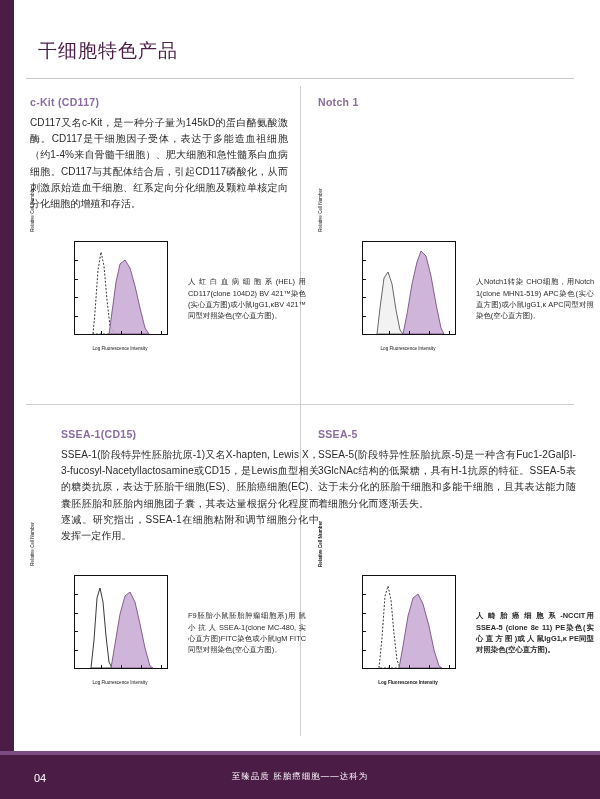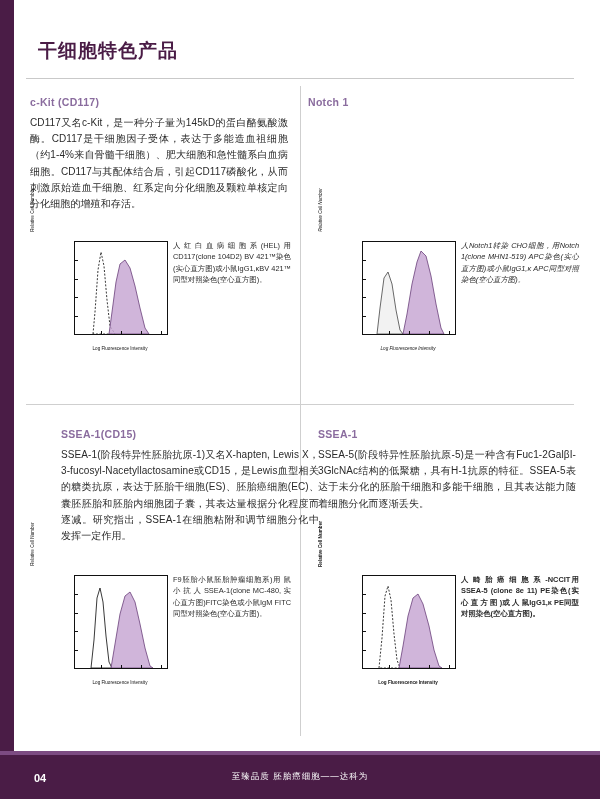--- a/index.html
+++ b/index.html
@@ -27,21 +27,21 @@
     top: 0;
     width: 14px;
     height: 799px;
     background: #4a1c46;
   }
   .page-title {
     position: absolute;
     left: 38px;
     top: 38px;
     font-size: 19px;
-    font-weight: bold;
+    font-weight: normal;
     color: #4a1c46;
     letter-spacing: 1px;
   }
   .title-rule {
     position: absolute;
     left: 26px;
     top: 78px;
     width: 548px;
     height: 1px;
     background: #c9c9c9;
@@ -61,21 +61,21 @@
     top: 404px;
     width: 548px;
     height: 1px;
     background: #cfcfcf;
   }
   .quad {
     position: absolute;
     width: 258px;
   }
   .q1 { left: 30px; top: 96px; }
-  .q2 { left: 308px; top: 96px; }
+  .q2 { left: 318px; top: 96px; }
   .q3 { left: 30px; top: 428px; margin-left: 31px; }
   .q4 { left: 318px; top: 428px; }
 
   .marker-name {
     font-size: 10.5px;
     font-weight: bold;
     color: #8a6c9e;
     margin-bottom: 7px;
     letter-spacing: 0.3px;
   }
@@ -83,25 +83,25 @@
     font-size: 10px;
     line-height: 1.62;
     color: #2a2a2a;
     text-align: justify;
     letter-spacing: 0.1px;
   }
   
   .fig-row {
     position: absolute;
     display: flex;
-    align-items: flex-start;
-    gap: 1px;
+    align-items: center;
+    gap: 16px;
   }
   .f1 { left: 52px; top: 236px; }
-  .f2 { left: 340px; top: 236px; font-style: italic; }
+  .f2 { left: 340px; top: 236px; }
   .f3 { left: 52px; top: 570px; }
   .f4 { left: 340px; top: 570px; font-weight: bold; }
 
   .chart-box {
     width: 120px;
     height: 122px;
     position: relative;
   }
   .plot {
     position: absolute;
@@ -173,21 +173,21 @@
     width: 600px;
     height: 4px;
     background: #7c4b82;
   }
   .page-num {
     position: absolute;
     left: 34px;
     bottom: 15px;
     font-size: 11px;
     color: #ffffff;
-    font-weight: bold;
+    font-weight: normal;
   }
   .footer-slogan {
     position: absolute;
     left: 0;
     bottom: 16px;
     width: 600px;
     text-align: center;
     font-size: 8.5px;
     color: #ffffff;
     letter-spacing: 1px;
@@ -298,21 +298,21 @@
           <path d="M16,92 L19,64 L22,22 L25,12 L28,26 L31,60 L34,86 L37,92 Z" fill="none" stroke="#222" stroke-width="0.9"></path>
           <path d="M36,92 L40,68 L45,38 L50,20 L55,16 L60,26 L65,48 L70,72 L75,90 L78,92 Z" fill="#c8a8d4" fill-opacity="0.85" stroke="#6a3f7a" stroke-width="0.8"></path>
         </svg>
       </div>
       <div class="x-label">Log Fluorescence Intensity</div>
     </div>
     <div class="caption">F9胚胎小鼠胚胎肿瘤细胞系)用 鼠 小 抗 人 SSEA-1(clone MC-480, 实心直方图)FITC染色或小鼠IgM FITC同型对照染色(空心直方图)。</div>
   </div>
 
   <div class="quad q4">
-    <div class="marker-name">SSEA-1</div>
+    <div class="marker-name">SSEA-5</div>
     <div class="desc">SSEA-5(阶段特异性胚胎抗原-5)是一种含有Fuc1-2GalβI-3GlcNAc结构的低聚糖，具有H-1抗原的特征。SSEA-5表达于未分化的胚胎干细胞和多能干细胞，且其表达能力随着细胞分化而逐渐丢失。</div>
   </div>
   <div class="fig-row f4">
     <div class="chart-box">
       <div class="y-label">Relative Cell Number</div>
       <div class="plot">
         
         
         
         

